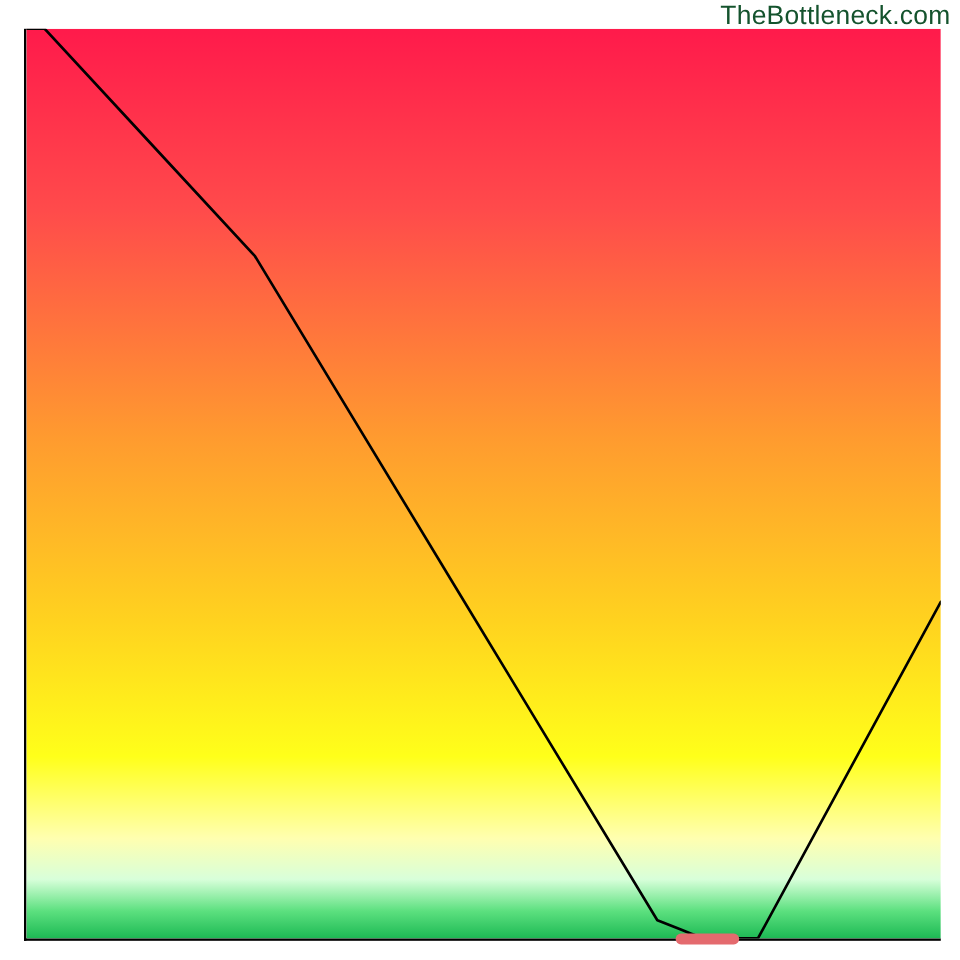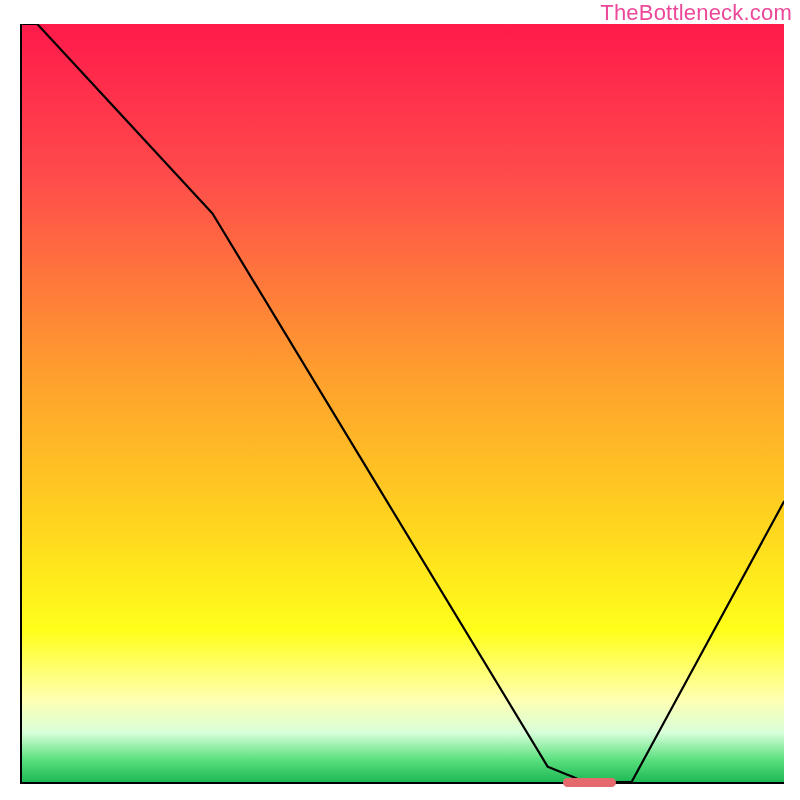--- a/index.html
+++ b/index.html
@@ -12,21 +12,21 @@
   }
   .chart-container {
     position: relative;
     width: 800px;
     height: 800px;
   }
   .watermark {
     position: absolute;
     top: 0px;
     right: 8px;
-    color: #ec4899;
+    color: #14532d;
     font-family: Arial, Helvetica, sans-serif;
     font-size: 22px;
     font-weight: 500;
     letter-spacing: 0.2px;
   }
   .plot-area {
     position: absolute;
     left: 20px;
     top: 24px;
     width: 764px;

